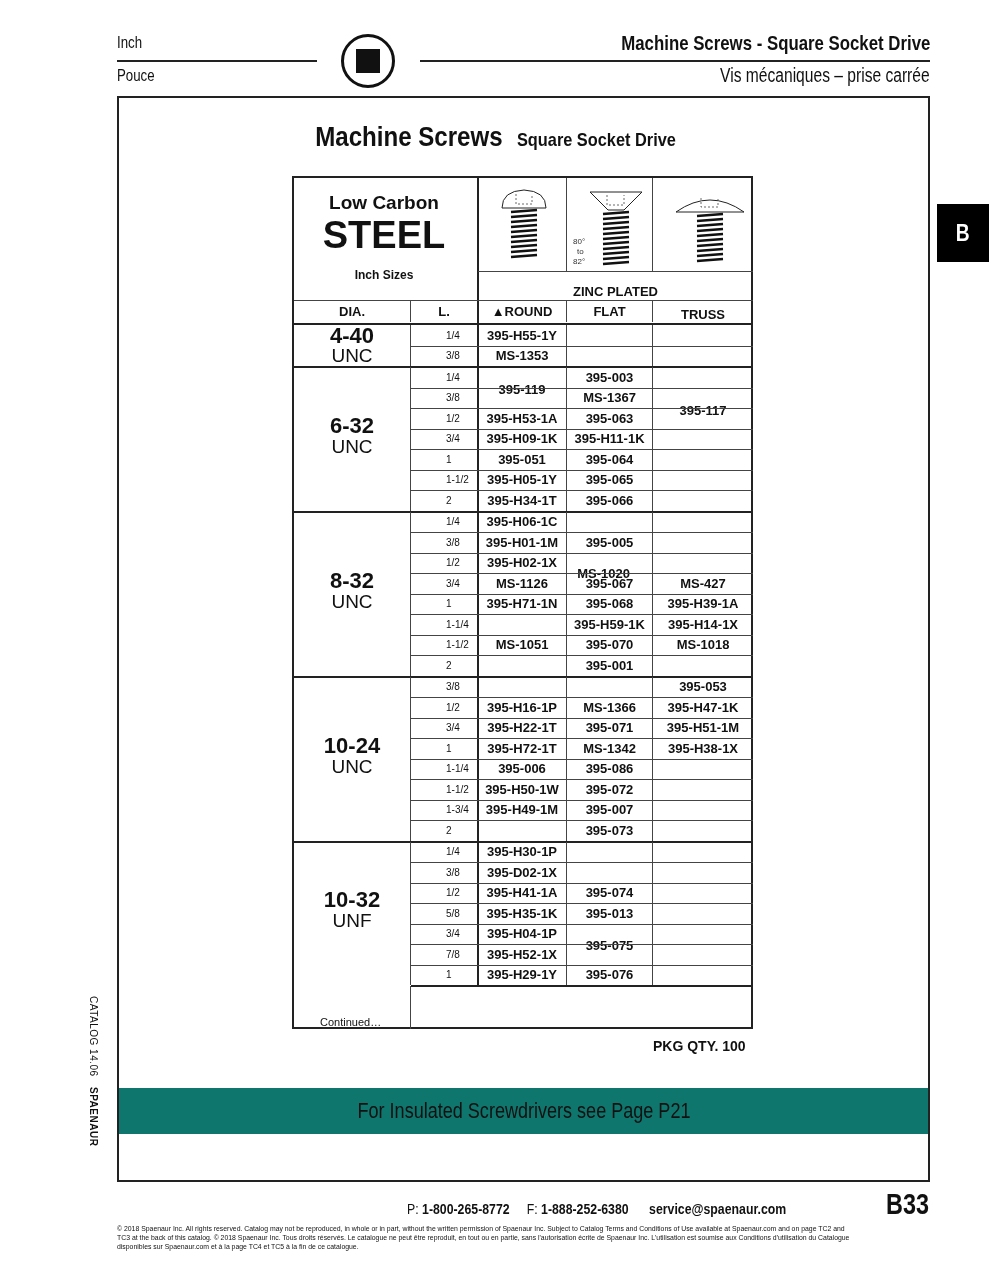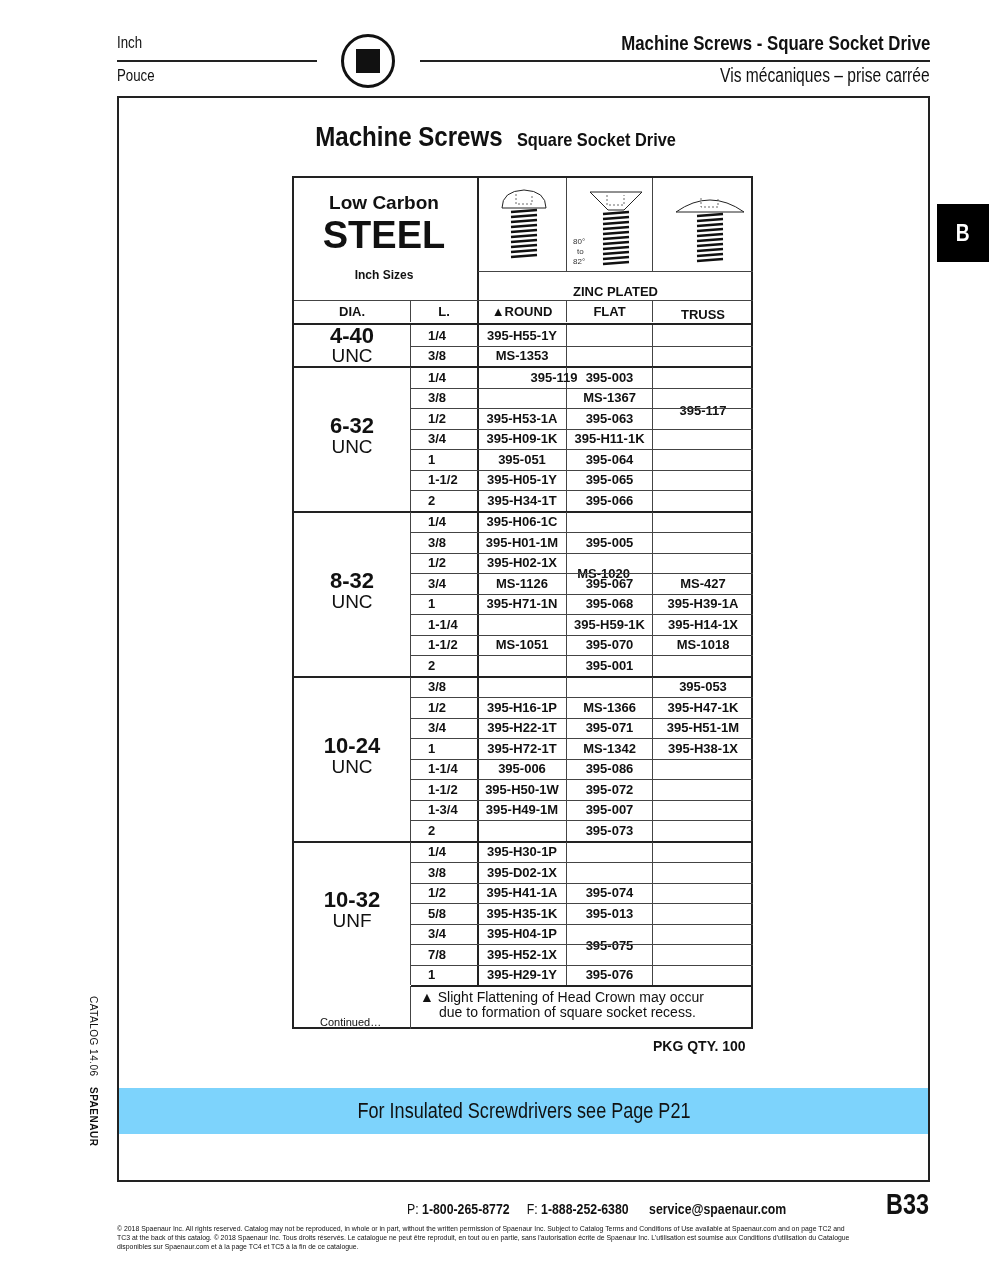--- a/index.html
+++ b/index.html
@@ -33,34 +33,34 @@
   #main-title .t1 { font-size: 28px; font-weight: bold; display: inline-block; transform: scaleX(0.86); }
   #main-title .t2 { font-size: 19px; font-weight: bold; display: inline-block; transform: scaleX(0.86); margin-left: -18px; }
 
   
   #tbl { left: 292px; top: 176px; width: 461px; height: 853px; border: 2px solid #222; }
   .cell { position: absolute; display: flex; align-items: center; justify-content: center; font-size: 13px; font-weight: bold; white-space: nowrap; }
   .hl { position: absolute; height: 1px; background: #444; }
   .vl { position: absolute; width: 1px; background: #444; }
   .hl.thick { height: 2px; background: #222; }
   .vl.thick { width: 2px; background: #222; }
-  .len { position: absolute; font-size: 13px; font-weight: bold; white-space: nowrap; display: flex; align-items: center; }
+  .len { position: absolute; font-size: 10px; font-weight: normal; white-space: nowrap; display: flex; align-items: center; margin-left: 18px; }
 
   #lc-title { position: absolute; left: 0; width: 116px; top: 14px; text-align: center; font-size: 19px; font-weight: bold; }
   #lc-steel { position: absolute; left: 0; width: 180px; top: 36px; text-align: center; font-size: 38px; font-weight: bold; }
   #lc-inch { position: absolute; left: 0; width: 180px; top: 90px; text-align: center; font-size: 12px; font-weight: bold; }
 
   .dia-big { position: absolute; left: 0; width: 116px; text-align: center; font-weight: bold; font-size: 22px; line-height: 22px; }
   .dia-sub { position: absolute; left: 0; width: 116px; text-align: center; font-size: 19px; line-height: 20px; }
 
   #foot-note { position: absolute; left: 126px; top: 812px; font-size: 14px; line-height: 15px; }
   #foot-cont { position: absolute; left: 26px; top: 838px; font-size: 11px; }
   #pkg-qty { left: 653px; top: 1038px; font-size: 14px; font-weight: bold; }
 
-  #insulated-band { left: 119px; top: 1088px; width: 809px; height: 46px; background: #7dd3fc; display: flex; align-items: center; justify-content: center; }
+  #insulated-band { left: 119px; top: 1088px; width: 809px; height: 46px; background: #0f766e; display: flex; align-items: center; justify-content: center; }
   #insulated-band span { font-size: 22px; transform: scaleX(0.82); display: inline-block; white-space: nowrap; }
 
   
   #foot-contact { left: 407px; top: 1200px; font-size: 15px; white-space: nowrap; transform: scaleX(0.82); transform-origin: left; }
   #foot-contact b { font-weight: bold; }
   #page-num { right: 60px; top: 1187px; font-size: 30px; font-weight: bold; transform: scaleX(0.78); transform-origin: right; }
   #legal { left: 117px; top: 1224px; width: 900px; font-size: 7.6px; line-height: 9px; transform: scaleX(0.905); transform-origin: left; }
 </style>
 </head>
 <body>
@@ -195,21 +195,21 @@
       </div>
       <div class="hl thick" style="left: 0px; top: 41px; width: 459px;"></div>
       <div class="vl" style="left: 116px; top: 42px; height: 143.5px;"></div>
       <div class="vl thick" style="left: 183px; top: 42px; height: 143.5px;"></div>
       <div class="vl" style="left: 272px; top: 42px; height: 143.5px;"></div>
       <div class="vl" style="left: 358px; top: 42px; height: 143.5px;"></div>
       <div class="dia-big" style="top: 89.75px;">6-32</div>
       <div class="dia-sub" style="top: 111.75px;">UNC</div>
       <div style="position: absolute; left: 0px; top: 42px; width: 459px; height: 20.5px;">
         <div class="len" style="left: 134px; top: 0px; height: 20.5px;">1/4</div>
-        <div class="cell" style="left: 184px; top: 0px; width: 88px; height: 20.5px; margin-left: 32px;">395-119</div>
+        <div class="cell" style="left: 184px; top: 12px; width: 88px; height: 20.5px;">395-119</div>
         <div class="cell" style="left: 273px; top: 0px; width: 85px; height: 20.5px;">395-003</div>
         <div class="cell" style="left: 359px; top: 0px; width: 100px; height: 20.5px;"></div>
       </div>
       <div class="hl" style="left: 117px; top: 62.5px; width: 342px;"></div>
       <div style="position: absolute; left: 0px; top: 62.5px; width: 459px; height: 20.5px;">
         <div class="len" style="left: 134px; top: 0px; height: 20.5px;">3/8</div>
         <div class="cell" style="left: 184px; top: 0px; width: 88px; height: 20.5px;"></div>
         <div class="cell" style="left: 273px; top: 0px; width: 85px; height: 20.5px;">MS-1367</div>
         <div class="cell" style="left: 359px; top: 0px; width: 100px; height: 20.5px; margin-top: 13px;">395-117</div>
       </div>
@@ -424,24 +424,20 @@
       <div style="position: absolute; left: 0px; top: 639.5px; width: 459px; height: 20.5px;">
         <div class="len" style="left: 134px; top: 0px; height: 20.5px;">1</div>
         <div class="cell" style="left: 184px; top: 0px; width: 88px; height: 20.5px;">395-H29-1Y</div>
         <div class="cell" style="left: 273px; top: 0px; width: 85px; height: 20.5px;">395-076</div>
         <div class="cell" style="left: 359px; top: 0px; width: 100px; height: 20.5px;"></div>
       </div>
       <div class="hl thick" style="left: 117px; top: 660px; width: 342px;"></div>
     </div>
 
   <div class="vl" style="left:116px; top:808px; height:43px;"></div>
-  <div id="foot-note">
-    <div>▲ Slight Flattening of Head Crown may occur</div>
-    <div style="padding-left:19px;">due to formation of square socket recess.</div>
-  </div>
   <div id="foot-cont">Continued…</div>
 </div>
 
 <div class="abs" id="pkg-qty">PKG QTY. 100</div>
 
 <div class="abs" id="insulated-band">
   <span>For Insulated Screwdrivers see Page P21</span>
 </div>
 
 <div class="abs" id="foot-contact">

